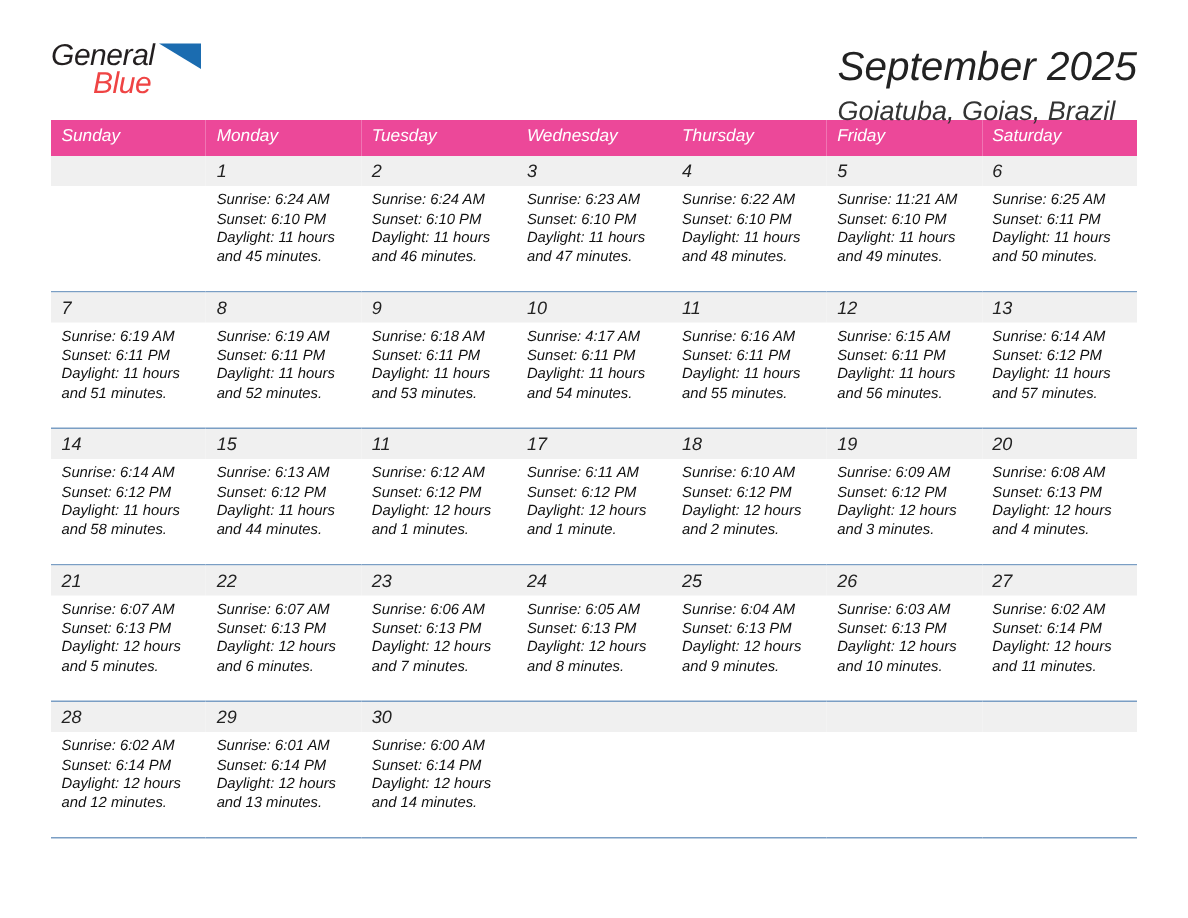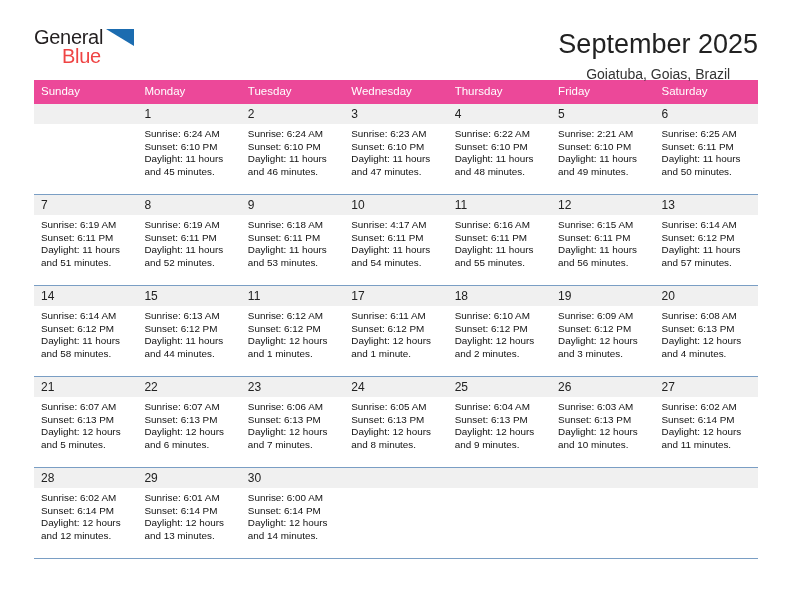--- a/index.html
+++ b/index.html
@@ -13,20 +13,21 @@
     font-family: "Liberation Sans", sans-serif;
     color: #000000;
     overflow: hidden;
   }
   .page {
     position: relative;
     width: 792px;
     height: 612px;
     box-sizing: border-box;
     padding: 0 34px;
+    font-style: italic;
   }
 
   
   .masthead {
     display: flex;
     align-items: flex-start;
     justify-content: space-between;
     padding-top: 26px;
     height: 72px;
     box-sizing: border-box;
@@ -59,32 +60,32 @@
     position: absolute;
     left: 72px;
     top: 3px;
     width: 0;
     height: 0;
     border-top: 17px solid #1b6cb0;
     border-right: 0 solid transparent;
     border-left: 28px solid transparent;
   }
   .titleblock {
-    text-align: center;
+    text-align: left;
     padding-top: 2px;
   }
   .cal-title {
     font-size: 27px;
     font-weight: normal;
     color: #222222;
     line-height: 32px;
     white-space: nowrap;
   }
   .cal-subtitle {
-    font-size: 14px;
+    font-size: 18px;
     color: #333333;
     line-height: 18px;
     margin-top: 5px;
     white-space: nowrap;
   }
 
   
   .calendar {
     margin-top: 8px;
     width: 724px;
@@ -226,21 +227,21 @@
                 <div>Sunset: 6:10 PM</div>
                 <div>Daylight: 11 hours</div>
                 <div>and 48 minutes.</div>
               </div>
             </div>
           </td>
           <td>
             <div class="cell">
               <div class="daynum">5</div>
               <div class="info">
-                <div>Sunrise: 2:21 AM</div>
+                <div>Sunrise: 11:21 AM</div>
                 <div>Sunset: 6:10 PM</div>
                 <div>Daylight: 11 hours</div>
                 <div>and 49 minutes.</div>
               </div>
             </div>
           </td>
           <td>
             <div class="cell">
               <div class="daynum">6</div>
               <div class="info">

